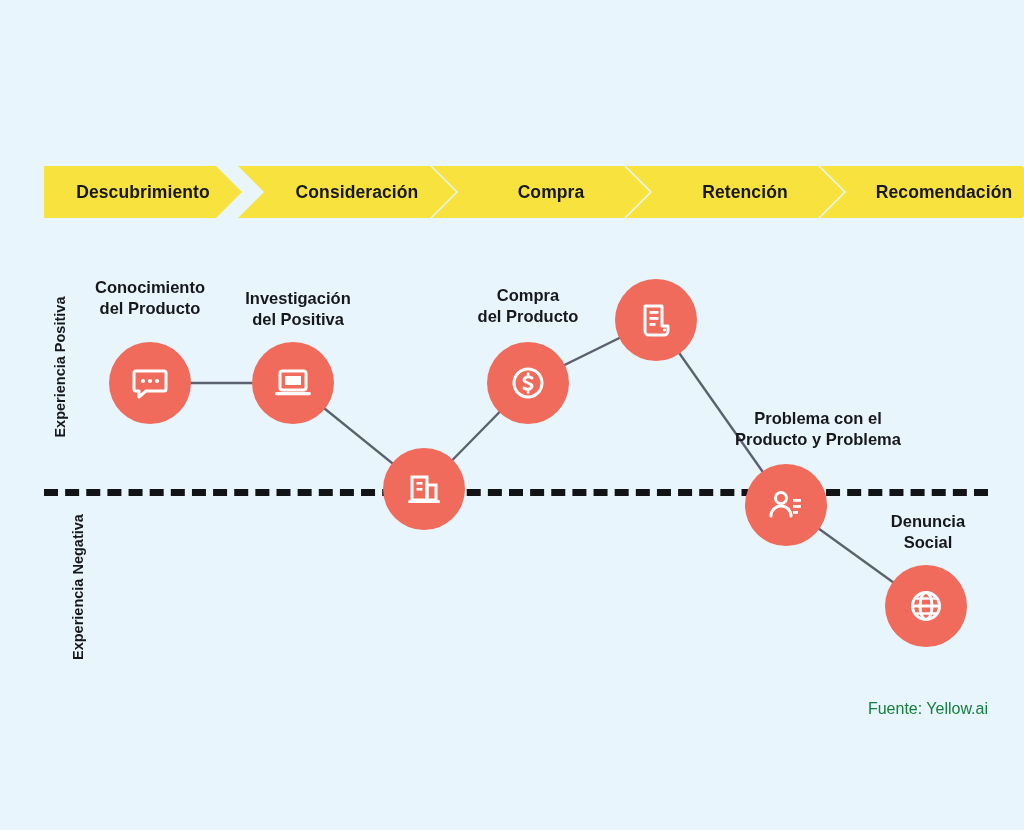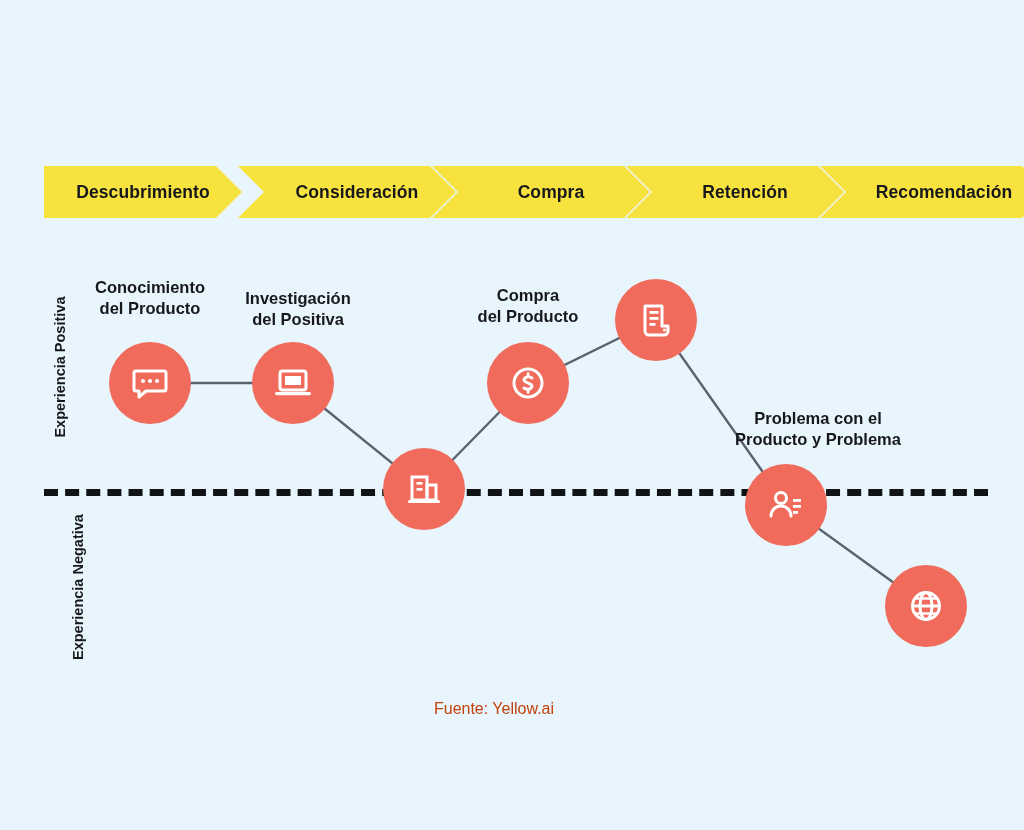--- a/index.html
+++ b/index.html
@@ -71,22 +71,22 @@
     position:absolute;
     font-size:16.5px;font-weight:bold;color:#17181c;
     line-height:1.3;
     white-space:pre-line;
     text-align:center;
   }
 
   
   #source{
     position:absolute;left:0;top:700px;width:988px;
-    text-align:center;
-    font-size:16px;color:#c2410c;
+    text-align:right;
+    font-size:16px;color:#15803d;
     font-weight:normal;
   }
 </style>
 </head>
 <body>
 
 <div id="stage">
 
   <div class="stagebar">
     <div class="chev first" style="left:0px;width:198px;">
@@ -201,16 +201,18 @@
 
   <div class="caption" style="left:218px;top:288px;width:160px;">Investigación
 del Positiva</div>
 
   <div class="caption" style="left:448px;top:285px;width:160px;">Compra
 del Producto</div>
 
   <div class="caption" style="left:712px;top:408px;width:212px;">Problema con el
 Producto y Problema</div>
 
+  <div class="caption" style="left:848px;top:511px;width:160px;">Denuncia
+Social</div>
 
   <div id="source">Fuente: Yellow.ai</div>
 
 </div>
 
 </body></html>

